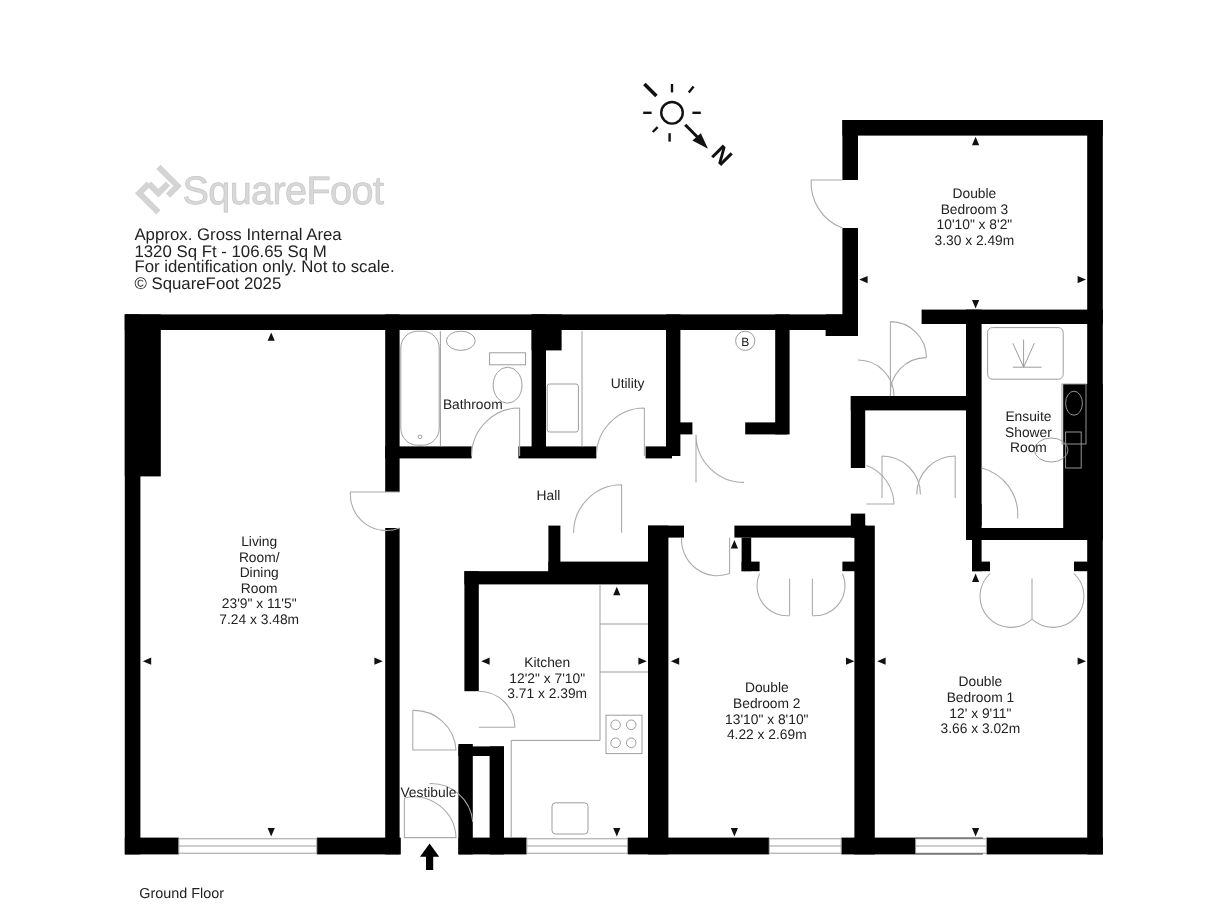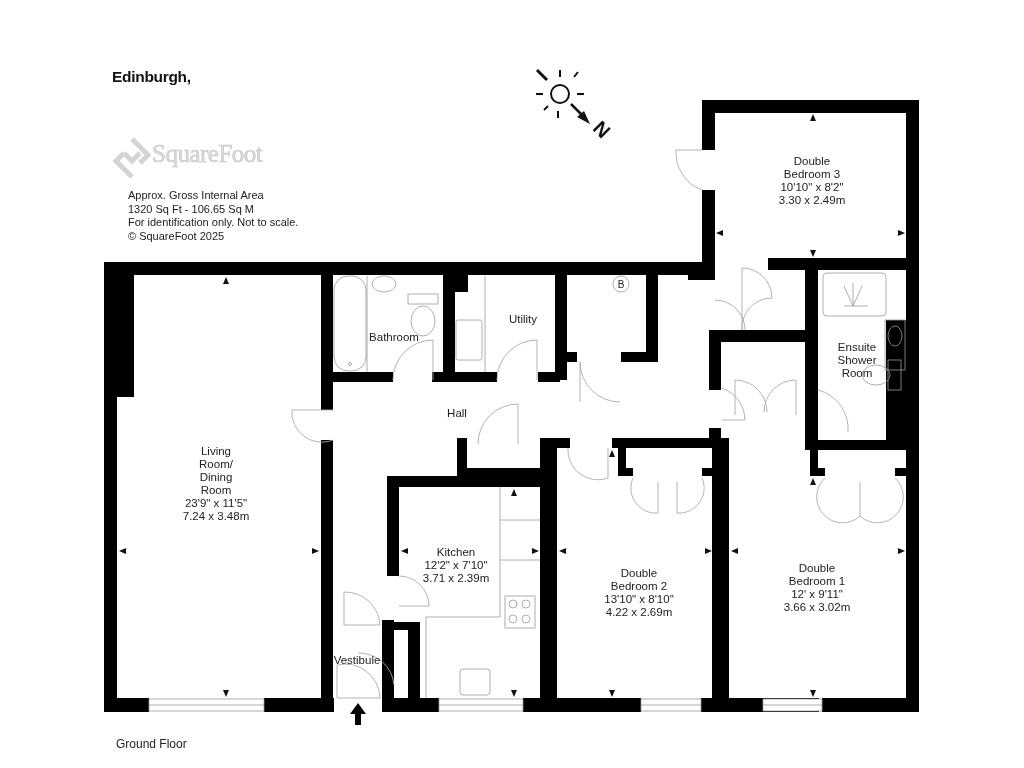--- a/index.html
+++ b/index.html
@@ -1,33 +1,32 @@
 <!DOCTYPE html>
 <html><head>
 <meta charset="utf-8">
 <style>
   html, body { margin:0; padding:0; background:#ffffff; }
   body { width:1024px; height:768px; position:relative; overflow:hidden;
          font-family:"Liberation Sans", sans-serif; color:#111; }
   .addr { position:absolute; left:112px; top:66px; font-weight:bold; font-size:15.5px; line-height:21px; letter-spacing:-0.3px; }
   .addr div { white-space:nowrap; }
   .logo { position:absolute; left:112px; top:136px; width:180px; height:44px; }
-  .logo-text { position:absolute; left:40px; top:4px; font-size:25px; color:#d8d8d8; font-family:Liberation Serif, serif; letter-spacing:-0.5px;
+  .logo-text { position:absolute; left:40px; top:4px; font-size:33px; color:#d8d8d8; font-family:Liberation Sans, sans-serif; letter-spacing:-0.5px;
                -webkit-text-stroke:0.6px #c8c8c8; }
-  .info { position:absolute; left:128px; top:189px; font-size:11px; line-height:13.5px; color:#222; }
+  .info { position:absolute; left:112px; top:189px; font-size:14px; line-height:13.5px; color:#222; }
   .info div { white-space:nowrap; }
   .floor-label { position:absolute; left:116px; top:737px; font-size:12px; color:#222; }
   svg.plan { position:absolute; left:0; top:0; }
   .rl { font-family:"Liberation Sans", sans-serif; font-size:11.5px; fill:#222; text-anchor:middle; }
 </style>
 </head>
 <body>
 
 <div class="addr">
-  <div>Edinburgh,</div>
 </div>
 
 <div class="logo">
   <svg width="40" height="44" viewBox="0 0 40 44">
     <g fill="none" stroke="#d4d4d4" stroke-width="5">
       <path d="M20 3 L36 19 L28 27"></path>
       <path d="M20 41 L4 25 L12 17"></path>
       <path d="M12 17 L20 25 L28 17"></path>
     </g>
   </svg>

